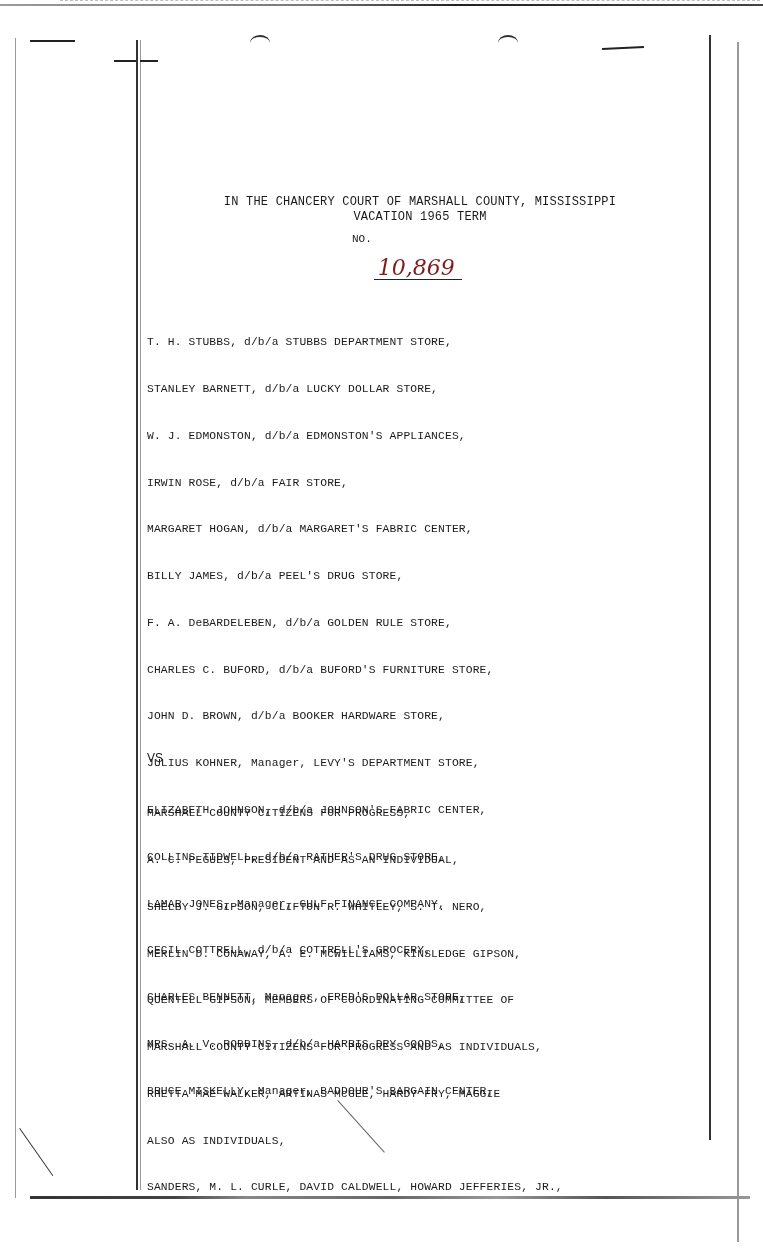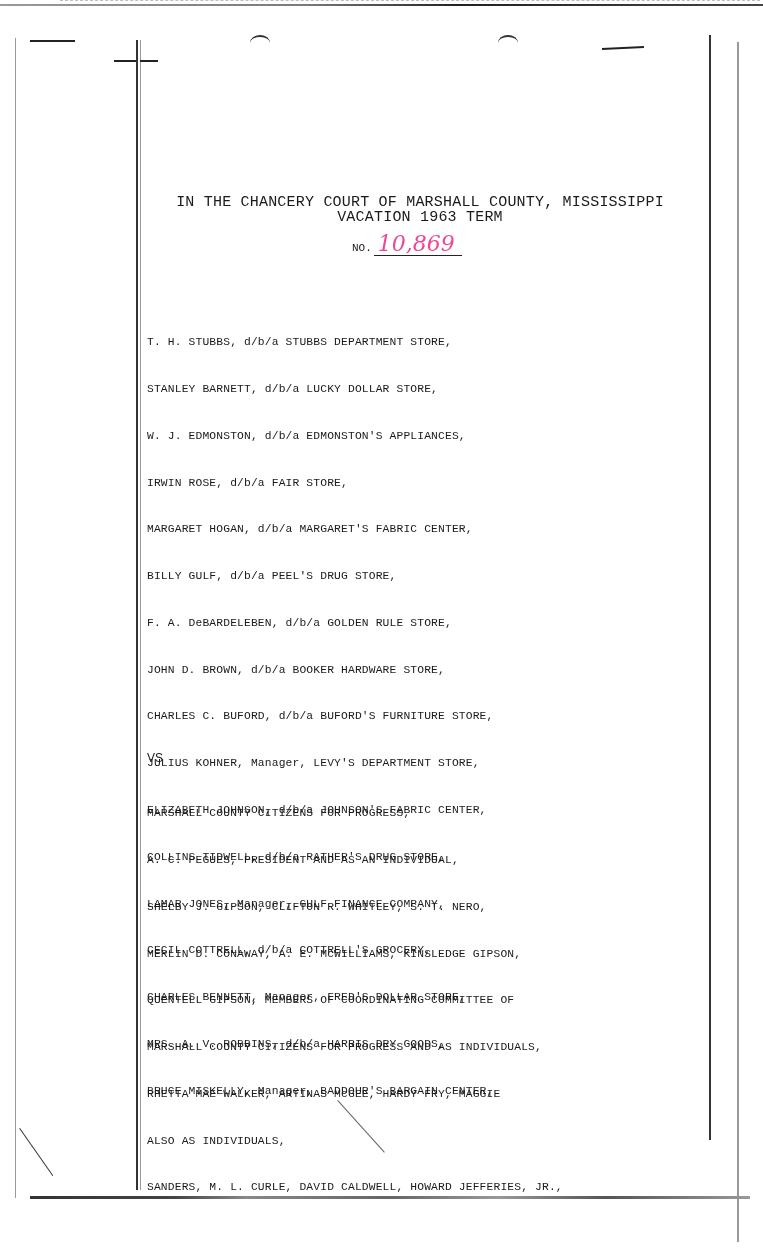--- a/index.html
+++ b/index.html
@@ -53,45 +53,45 @@
       position: absolute;
       left: 30px; top: 1196px;
       width: 720px; height: 3px;
       background: linear-gradient(to right, #333 0%, #444 20%, #888 30%, #666 50%, #999 65%, #555 80%, #999 100%);
     }
     .header-block {
       position: absolute;
       left: 140px; top: 195px;
       width: 560px;
       text-align: center;
-      font-size: 15px;
+      font-size: 12px;
       line-height: 15px;
       letter-spacing: 0.2px;
     }
     .case-no {
       position: absolute;
       left: 352px; top: 233px;
       font-size: 11px;
       display: flex;
-      align-items: flex-end;
     }
     .case-no .label {
       font-size: 11px;
       margin-right: 2px;
       padding-bottom: 2px;
     }
     .case-no .value {
       font-family: "DejaVu Serif", serif;
       font-style: italic;
       font-size: 22px;
       line-height: 22px;
       border-bottom: 1.5px solid #222;
       padding: 0 4px 0 4px;
       min-width: 80px;
-      color: #ec4899;
+      color: #7f1d1d;
+      margin-top: 24px;
     }
     .parties {
       position: absolute;
       left: 147px;
       font-size: 11.3px;
       line-height: 15.6px;
       white-space: pre;
       letter-spacing: 0.15px;
     }
     .complainants { top: 304px; }
@@ -122,38 +122,38 @@
 <div class="hmark" style="left:602px; top:47px; width:42px; transform:rotate(-3deg);"></div>
 <div class="arc" style="left:250px; top:35px;"></div>
 <div class="arc" style="left:498px; top:35px;"></div>
 
 <div class="diag" style="left:20px; top:1128px; width:58px; transform:rotate(55deg);"></div>
 <div class="diag" style="left:338px; top:1100px; width:70px; transform:rotate(48deg); background:#666;"></div>
 <div class="bottom-edge"></div>
 
 <div class="header-block">
   <div>IN THE CHANCERY COURT OF MARSHALL COUNTY, MISSISSIPPI</div>
-  <div>VACATION 1963 TERM</div>
+  <div>VACATION 1965 TERM</div>
 </div>
 
 <div class="case-no">
   <span class="label">NO.</span>
   <span class="value">10,869</span>
 </div>
 
 <div class="parties complainants">
   <span class="line">T. H. STUBBS, d/b/a STUBBS DEPARTMENT STORE,</span>
   <span class="line">STANLEY BARNETT, d/b/a LUCKY DOLLAR STORE,</span>
   <span class="line">W. J. EDMONSTON, d/b/a EDMONSTON'S APPLIANCES,</span>
   <span class="line">IRWIN ROSE, d/b/a FAIR STORE,</span>
   <span class="line">MARGARET HOGAN, d/b/a MARGARET'S FABRIC CENTER,</span>
-  <span class="line">BILLY GULF, d/b/a PEEL'S DRUG STORE,</span>
+  <span class="line">BILLY JAMES, d/b/a PEEL'S DRUG STORE,</span>
   <span class="line">F. A. DeBARDELEBEN, d/b/a GOLDEN RULE STORE,</span>
+  <span class="line">CHARLES C. BUFORD, d/b/a BUFORD'S FURNITURE STORE,</span>
   <span class="line">JOHN D. BROWN, d/b/a BOOKER HARDWARE STORE,</span>
-  <span class="line">CHARLES C. BUFORD, d/b/a BUFORD'S FURNITURE STORE,</span>
   <span class="line">JULIUS KOHNER, Manager, LEVY'S DEPARTMENT STORE,</span>
   <span class="line">ELIZABETH JOHNSON, d/b/a JOHNSON'S FABRIC CENTER,</span>
   <span class="line">COLLINS TIDWELL, d/b/a RATHER'S DRUG STORE,</span>
   <span class="line">LAMAR JONES, Manager, GULF FINANCE COMPANY,</span>
   <span class="line">CECIL COTTRELL, d/b/a COTTRELL'S GROCERY,</span>
   <span class="line">CHARLES BENNETT, Manager, FRED'S DOLLAR STORE,</span>
   <span class="line">MRS. A. V. ROBBINS, d/b/a HARRIS DRY GOODS,</span>
   <span class="line">BRUCE MISKELLY, Manager, BADDOUR'S BARGAIN CENTER,</span>
   
   

